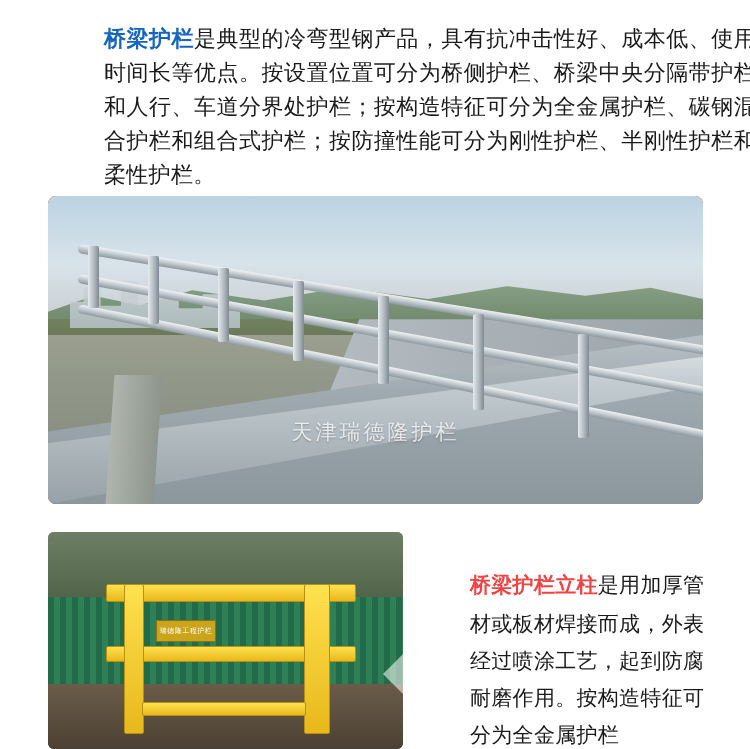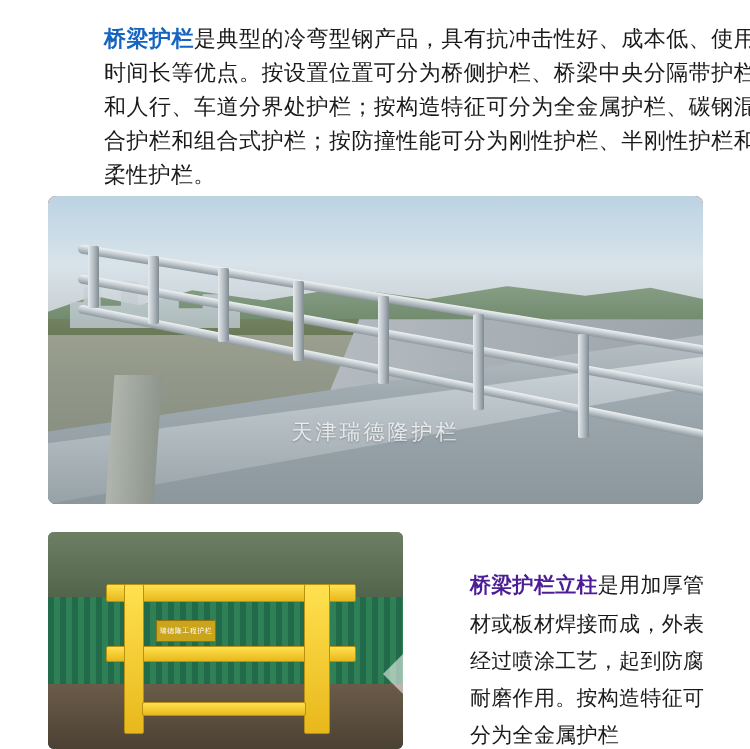--- a/index.html
+++ b/index.html
@@ -204,21 +204,21 @@
     position: absolute;
     left: 470px;
     top: 566px;
     width: 255px;
     font-size: 21px;
     line-height: 37px;
     color: #1a1a1a;
     letter-spacing: .3px;
   }
   .bottom-text .hl {
-    color: #4c1d95;
+    color: #ef4444;
     font-weight: bold;
     font-family: Liberation Mono, monospace;
   }
 </style>
 </head>
 <body>
 
 <div class="page">
 
   <p class="top-text">

